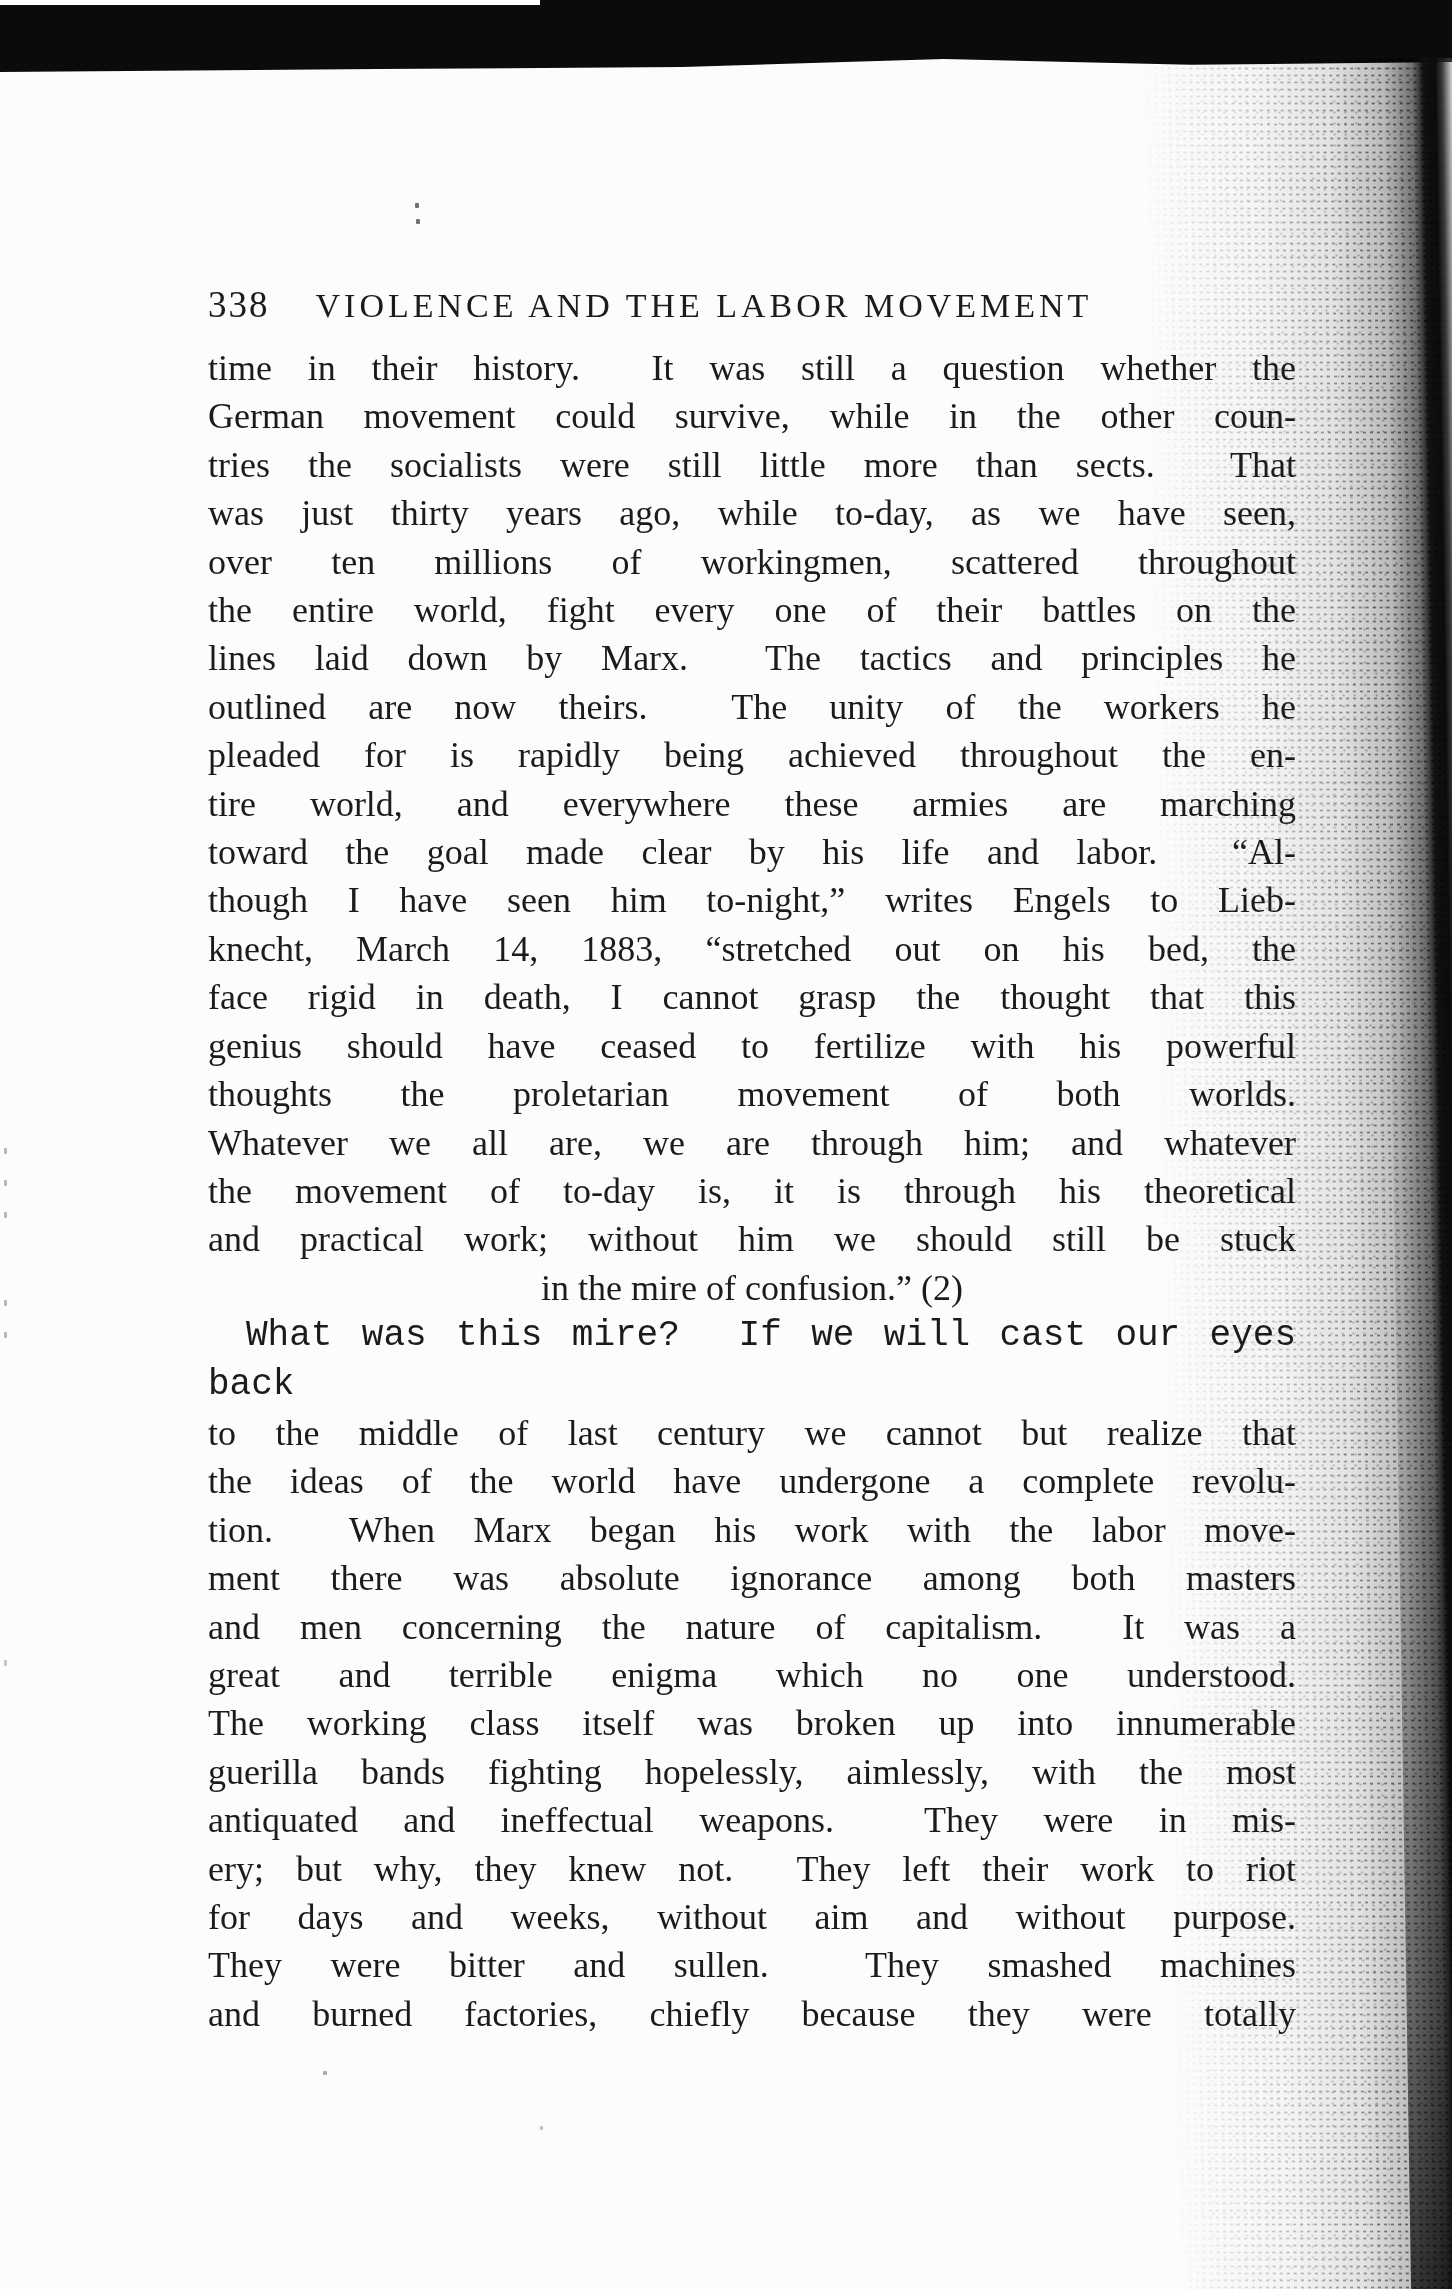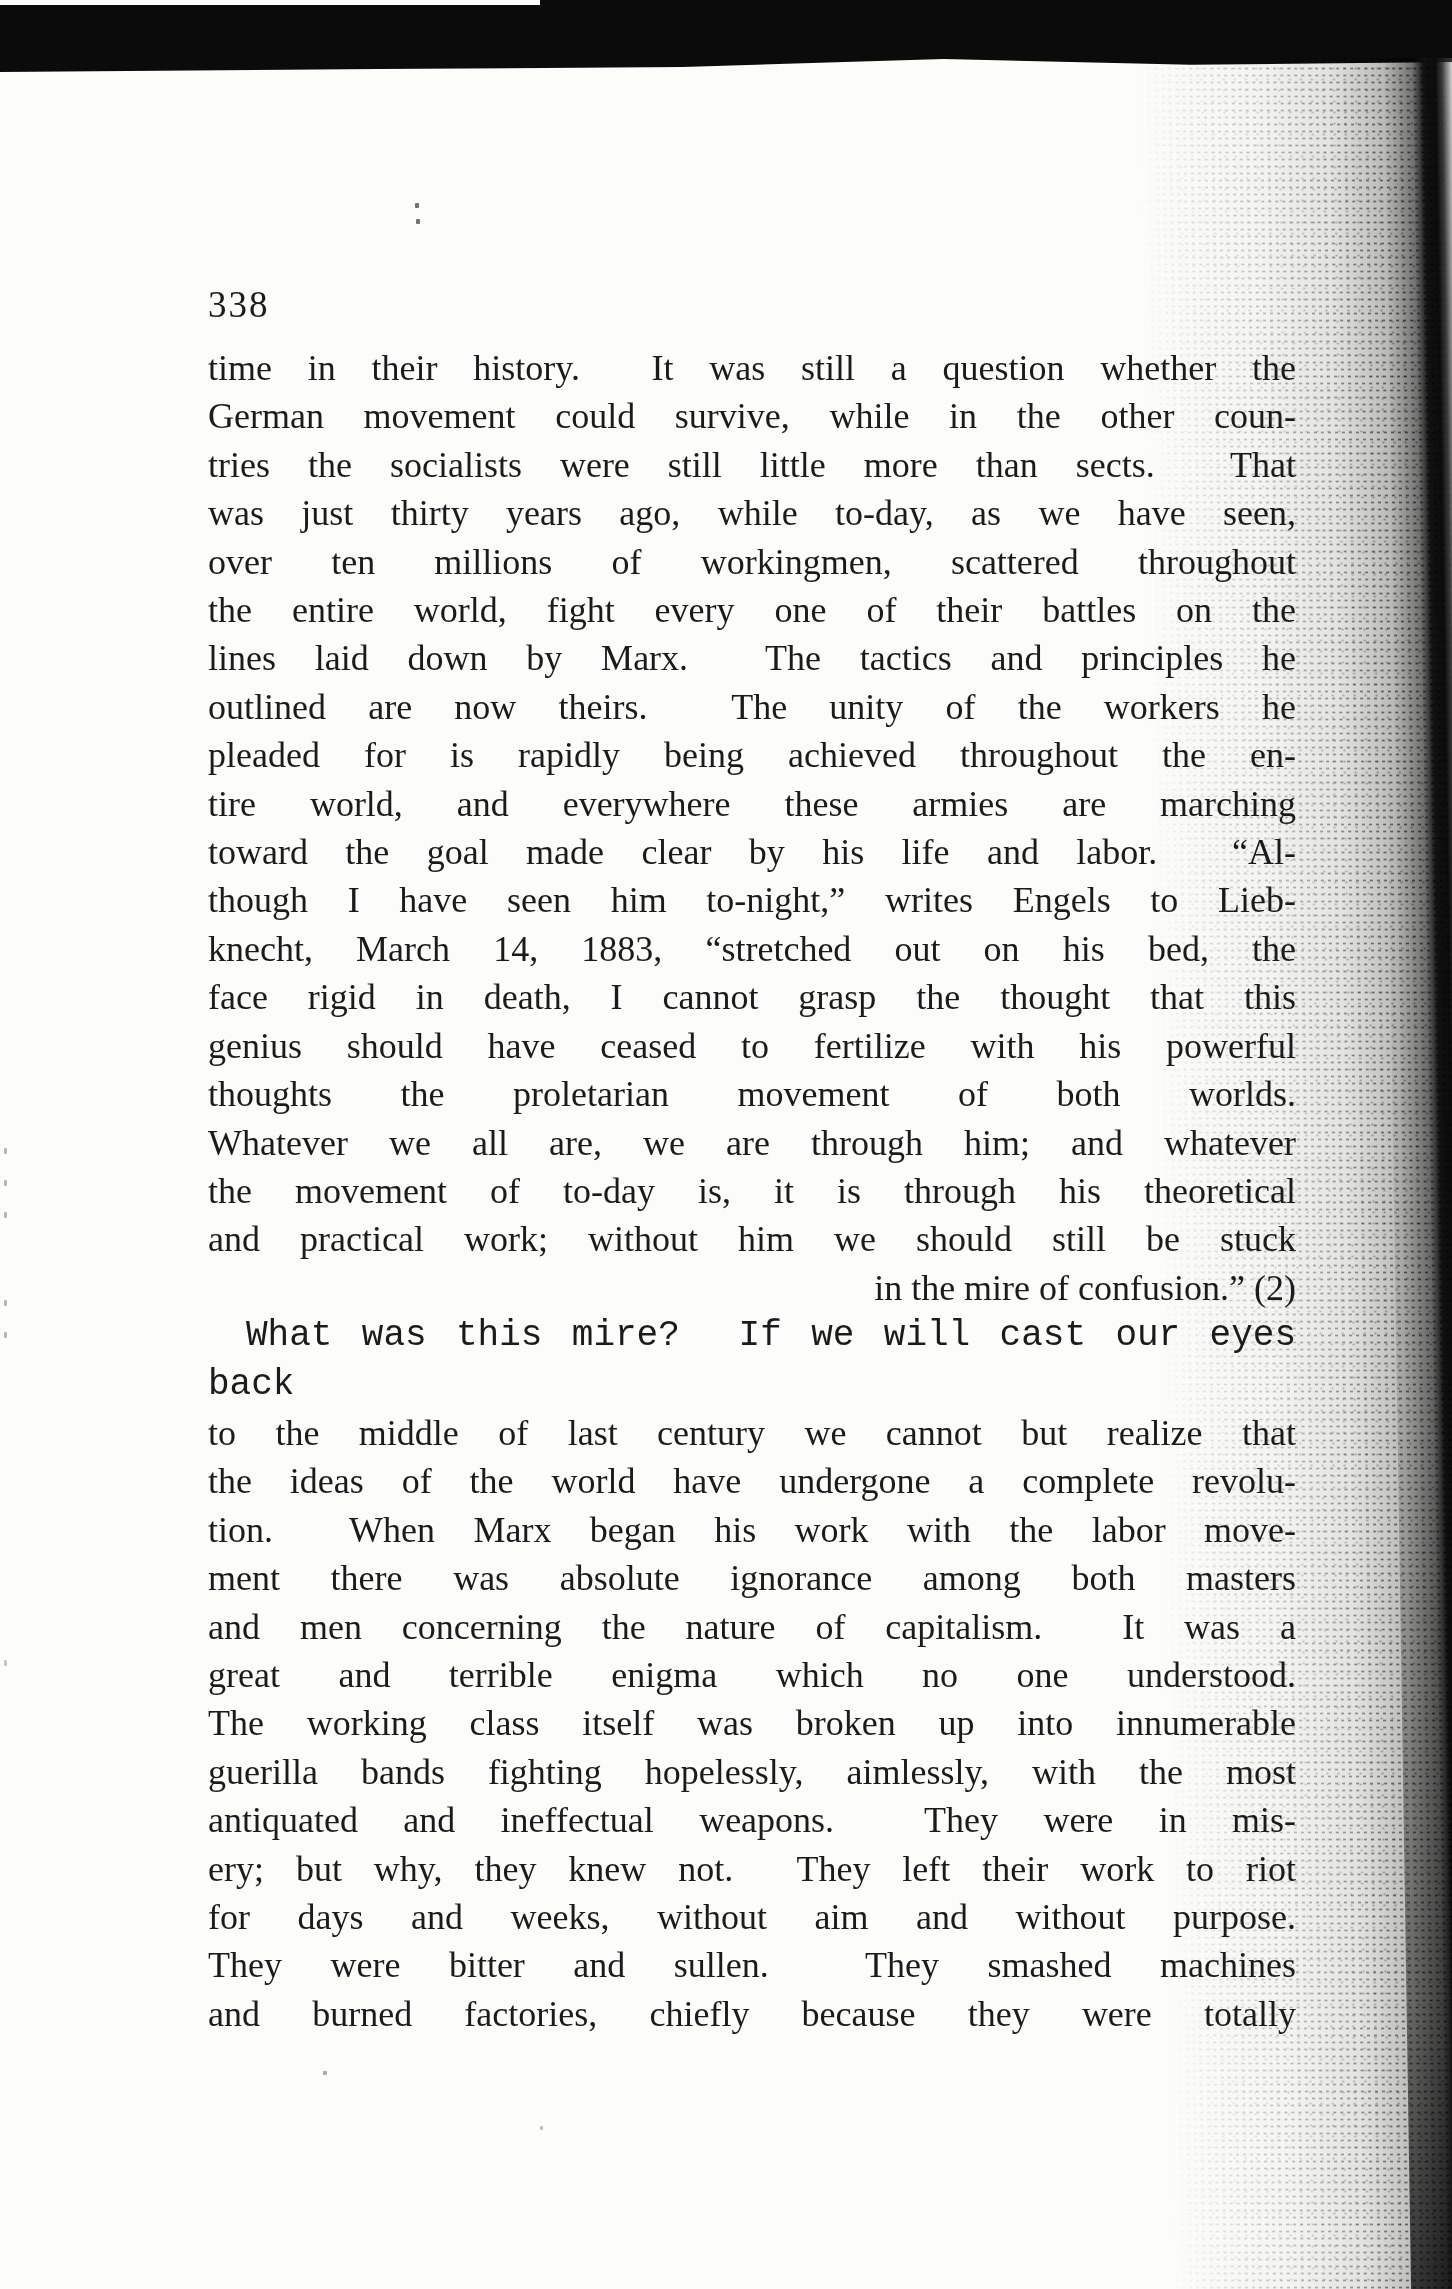--- a/index.html
+++ b/index.html
@@ -65,37 +65,38 @@
   
   #body-text{
     position:absolute;top:344px;left:208px;width:1088px;
     font-size:36px;line-height:48.4px;
     white-space:pre-wrap;
   }
   #body-text .line{
     text-align:justify;
     text-align-last:justify;
   }
-  #body-text .line.ragged{text-align:right;text-align-last:auto;}
+  #body-text .line.ragged{text-align:center;text-align-last:auto;}
   #body-text .line.indent{text-indent:38px;font-family:Liberation Mono, monospace;}
 
   
   .speck{position:absolute;background:rgba(0,0,0,0.55);border-radius:1px;}
 </style>
 </head>
 <body>
 
 <div id="page">
 
   <div id="top-bar"></div>
   <div id="top-sliver"></div>
   <div id="spine"></div>
 
   <div id="header">
     <span id="page-number">338</span>
+    <span id="running-title">VIOLENCE AND THE LABOR MOVEMENT</span>
   </div>
 
   <div id="body-text"><div class="line">time in their history.  It was still a question whether the</div><div class="line">German movement could survive, while in the other coun-</div><div class="line">tries the socialists were still little more than sects.  That</div><div class="line">was just thirty years ago, while to-day, as we have seen,</div><div class="line">over ten millions of workingmen, scattered throughout</div><div class="line">the entire world, fight every one of their battles on the</div><div class="line">lines laid down by Marx.  The tactics and principles he</div><div class="line">outlined are now theirs.  The unity of the workers he</div><div class="line">pleaded for is rapidly being achieved throughout the en-</div><div class="line">tire world, and everywhere these armies are marching</div><div class="line">toward the goal made clear by his life and labor.  “Al-</div><div class="line">though I have seen him to-night,” writes Engels to Lieb-</div><div class="line">knecht, March 14, 1883, “stretched out on his bed, the</div><div class="line">face rigid in death, I cannot grasp the thought that this</div><div class="line">genius should have ceased to fertilize with his powerful</div><div class="line">thoughts the proletarian movement of both worlds.</div><div class="line">Whatever we all are, we are through him; and whatever</div><div class="line">the movement of to-day is, it is through his theoretical</div><div class="line">and practical work; without him we should still be stuck</div><div class="line ragged">in the mire of confusion.” (2)</div><div class="line indent">What was this mire?  If we will cast our eyes back</div><div class="line">to the middle of last century we cannot but realize that</div><div class="line">the ideas of the world have undergone a complete revolu-</div><div class="line">tion.  When Marx began his work with the labor move-</div><div class="line">ment there was absolute ignorance among both masters</div><div class="line">and men concerning the nature of capitalism.  It was a</div><div class="line">great and terrible enigma which no one understood.</div><div class="line">The working class itself was broken up into innumerable</div><div class="line">guerilla bands fighting hopelessly, aimlessly, with the most</div><div class="line">antiquated and ineffectual weapons.  They were in mis-</div><div class="line">ery; but why, they knew not.  They left their work to riot</div><div class="line">for days and weeks, without aim and without purpose.</div><div class="line">They were bitter and sullen.  They smashed machines</div><div class="line">and burned factories, chiefly because they were totally</div></div>
 
   <div class="speck" style="left:415px;top:203px;width:4px;height:5px;"></div>
   <div class="speck" style="left:416px;top:219px;width:4px;height:5px;"></div>
   <div class="speck" style="left:4px;top:1148px;width:3px;height:6px;opacity:.5;"></div>
   <div class="speck" style="left:4px;top:1180px;width:3px;height:6px;opacity:.5;"></div>
   <div class="speck" style="left:4px;top:1212px;width:3px;height:6px;opacity:.5;"></div>
   <div class="speck" style="left:4px;top:1300px;width:3px;height:6px;opacity:.5;"></div>

